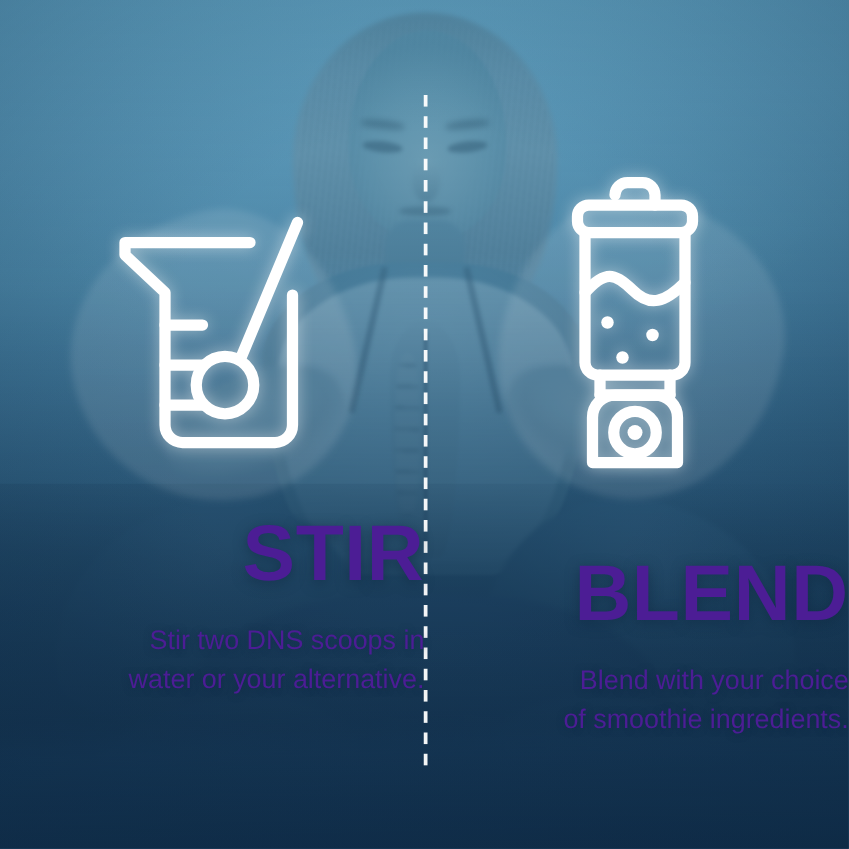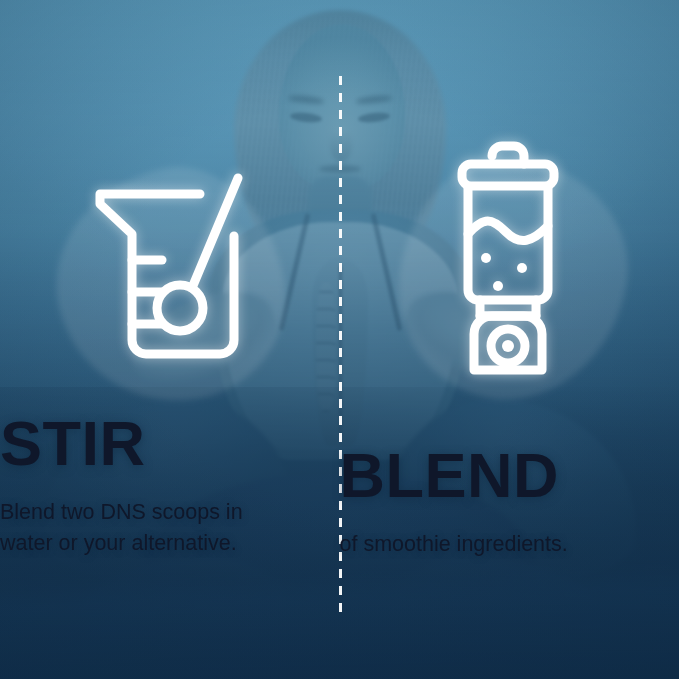--- a/index.html
+++ b/index.html
@@ -266,22 +266,22 @@
     background-size: 3px 17px;
     background-repeat: repeat-y;
     opacity: 0.95;
   }
 
   
   .col {
     position: absolute;
     top: 412px;
     width: 50%;
-    text-align: left;
-    color: #0f172a;
+    text-align: right;
+    color: #4c1d95;
   }
   .col-left  { left: 0; }
   .col-right { left: 50%; margin-top: 32px; }
 
   .headline {
     font-size: 63px;
     font-weight: 700;
     letter-spacing: 0.5px;
     line-height: 1;
     margin: 0;
@@ -387,25 +387,26 @@
       <circle class="icon-stroke" cx="74" cy="208" r="17"></circle>
       <circle class="icon-fill" cx="74" cy="208" r="6"></circle>
     </svg>
   </div>
 
   <div class="divider"></div>
 
   <div class="col col-left">
     <h2 class="headline">STIR</h2>
     <p class="subtext">
-      <span>Blend two DNS scoops in</span>
+      <span>Stir two DNS scoops in</span>
       <span>water or your alternative.</span>
     </p>
   </div>
 
   <div class="col col-right">
     <h2 class="headline">BLEND</h2>
     <p class="subtext">
+      <span>Blend with your choice</span>
       <span>of smoothie ingredients.</span>
     </p>
   </div>
 
 </div>
 
 </body></html>

